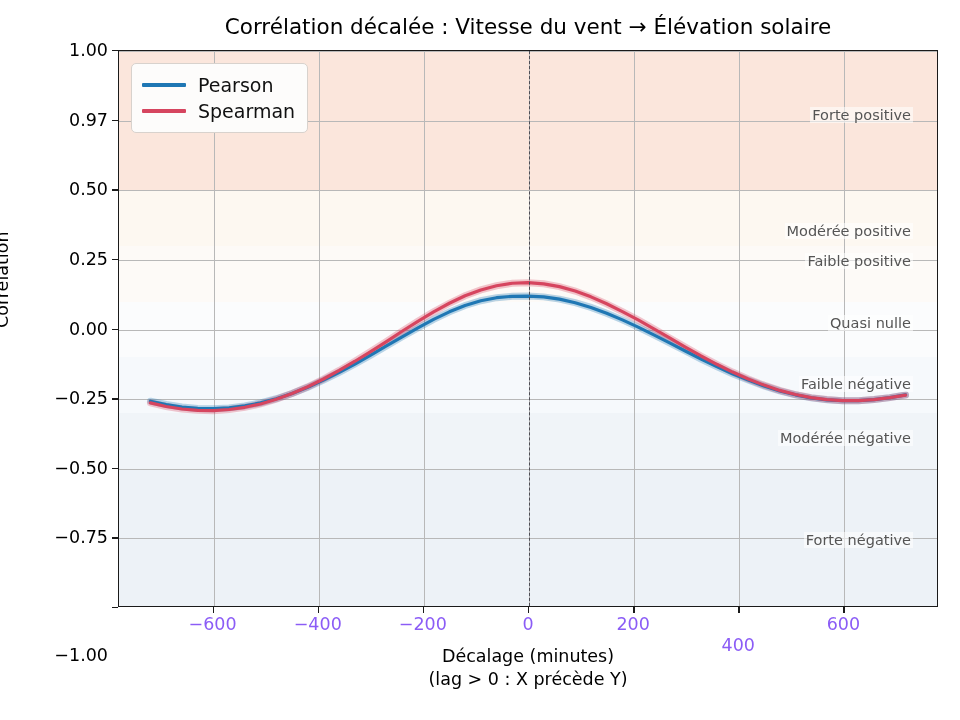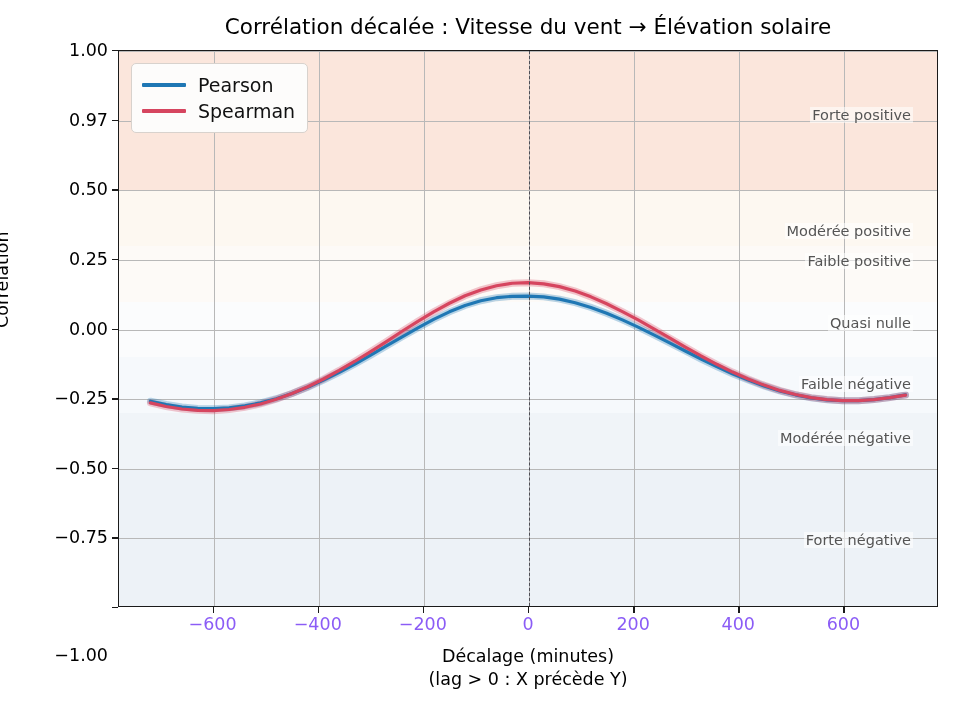--- a/index.html
+++ b/index.html
@@ -255,21 +255,21 @@
       <div class="xtick-label" style="left: 212.615px;">−600</div>
       <div class="xtick-mark" style="left: 212.615px;"></div>
       <div class="xtick-label" style="left: 317.744px;">−400</div>
       <div class="xtick-mark" style="left: 317.744px;"></div>
       <div class="xtick-label" style="left: 422.872px;">−200</div>
       <div class="xtick-mark" style="left: 422.872px;"></div>
       <div class="xtick-label" style="left: 528px;">0</div>
       <div class="xtick-mark" style="left: 528px;"></div>
       <div class="xtick-label" style="left: 633.128px;">200</div>
       <div class="xtick-mark" style="left: 633.128px;"></div>
-      <div class="xtick-label" style="left: 738.256px;">400</div>
+      <div class="xtick-label" style="left: 738.256px; margin-top: 21px;">400</div>
       <div class="xtick-mark" style="left: 738.256px;"></div>
       <div class="xtick-label" style="left: 843.385px;">600</div>
       <div class="xtick-mark" style="left: 843.385px;"></div>
     </div>
   <div id="xlabel">
     <span>Décalage (minutes)</span>
     <span>(lag &gt; 0 : X précède Y)</span>
   </div>
 
 </div>

